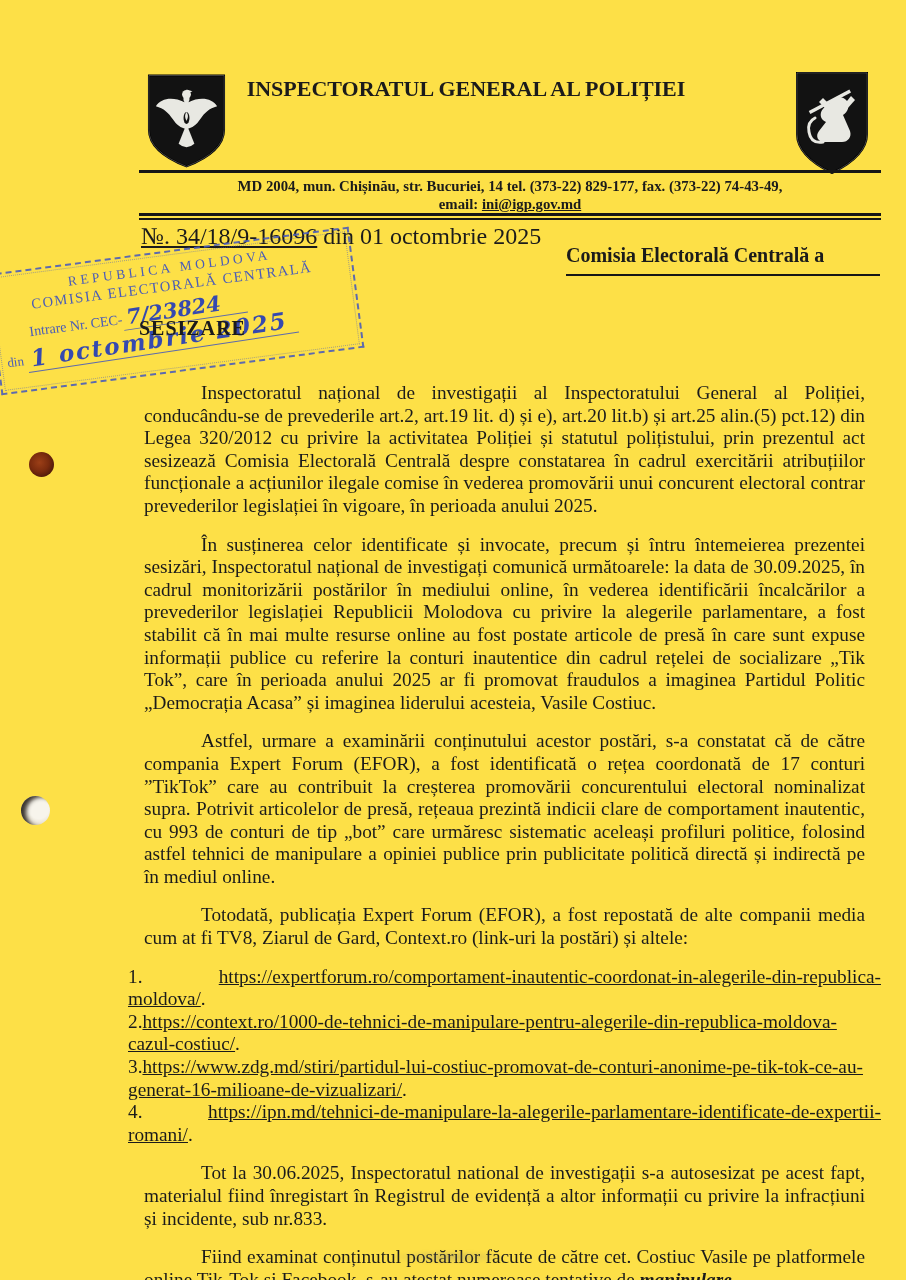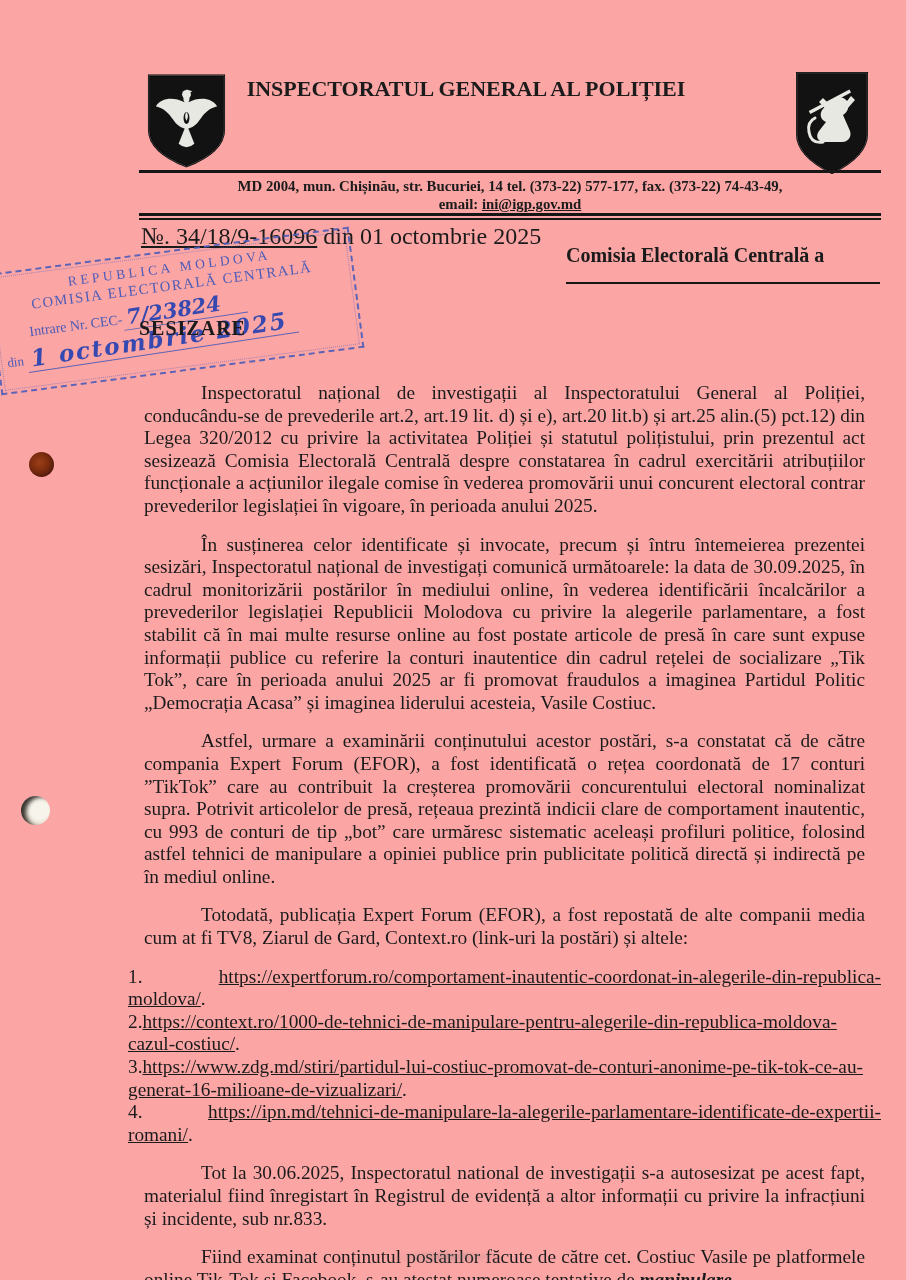--- a/index.html
+++ b/index.html
@@ -1,37 +1,37 @@
 <!DOCTYPE html>
 <html><head>
 <meta charset="utf-8">
 <style>
   html,body{margin:0;padding:0;background:#e9e9e9;}
-  .page{position:relative;width:906px;height:1280px;margin:0 auto;background:#fca5a5;overflow:hidden;
+  .page{position:relative;width:906px;height:1280px;margin:0 auto;background:#fde047;overflow:hidden;
         font-family:"Liberation Serif","DejaVu Serif",serif;color:#1b1b1b;}
 
   
   .emblem{position:absolute;}
   .emblem-left{left:145px;top:72px;width:83px;height:98px;}
   .emblem-right{left:793px;top:70px;width:78px;height:108px;}
 
   
   .title-block{position:absolute;left:231px;top:76px;width:470px;text-align:center;font-weight:bold;}
   .org-title{font-size:22px;}
   .org-subtitle{font-size:22px;margin-top:7px;}
 
   .rule1{position:absolute;left:139px;top:170px;width:742px;height:3px;background:#161616;}
   .address{position:absolute;left:139px;top:177px;width:742px;text-align:center;font-size:14.8px;line-height:18px;font-weight:bold;}
   .rule2{position:absolute;left:139px;top:213px;width:742px;height:7px;border-top:3px solid #161616;border-bottom:2px solid #161616;box-sizing:border-box;}
 
   .ref-line{position:absolute;left:141px;top:223px;font-size:24px;}
   .u{text-decoration:underline;}
 
   .recipient{position:absolute;left:566px;top:242px;width:314px;font-weight:bold;font-size:20px;line-height:27px;
-             border-bottom:2px solid #161616;padding-bottom:13px;}
+             border-bottom:2px solid #161616;padding-bottom:5px;}
 
   
   .stamp{position:absolute;left:-8px;top:250px;width:366px;height:122px;transform:rotate(-7.5deg);
          color:#4a5cb8;box-sizing:border-box;border:2px dashed rgba(76,94,186,0.9);}
   .stamp::after{content:"";position:absolute;inset:2px;border:1px dotted rgba(76,94,186,0.5);pointer-events:none;}
   .stamp-line1{margin-top:8px;text-align:center;font-size:13.5px;letter-spacing:3.5px;}
   .stamp-line2{text-align:center;font-size:14.5px;letter-spacing:1.6px;margin-top:1px;}
   .stamp-line3{margin-top:3px;padding-left:34px;font-size:14px;}
   .stamp-line4{padding-left:8px;font-size:13px;}
   .hand{font-family:"DejaVu Serif",serif;font-style:italic;font-weight:bold;font-size:21px;color:#3549b0;
@@ -83,21 +83,21 @@
     <rect x="14" y="30" width="46" height="3.5" transform="rotate(-28 37 32)" fill="#e8e8e2"></rect>
     <path d="M36 34 c5 -8 14 -9 18 -3 c3 5 1 11 -4 14 l7 16 c2 6 -2 11 -8 11 h-18 c-6 0 -9 -6 -5 -11 l7 -9 c-7 -3 -8 -12 3 -18 z" fill="#e8e8e2"></path>
     <path d="M30 72 q-12 2 -14 -10 q-2 -10 6 -14" fill="none" stroke="#e8e8e2" stroke-width="3" stroke-linecap="round"></path>
     <path d="M50 36 l8 -10 4 4 -8 9 z" fill="#e8e8e2"></path>
     <path d="M34 40 l-8 -8 4 -4 8 8 z" fill="#e8e8e2"></path>
   </svg>
 
   <div class="rule1"></div>
 
   <div class="address">
-    <div>MD 2004, mun. Chișinău, str. Bucuriei, 14 tel. (373-22) 577-177, fax. (373-22) 74-43-49,</div>
+    <div>MD 2004, mun. Chișinău, str. Bucuriei, 14 tel. (373-22) 829-177, fax. (373-22) 74-43-49,</div>
     <div><span>email: </span><span class="u">ini@igp.gov.md</span></div>
   </div>
 
   <div class="rule2"></div>
 
   <div class="ref-line">
     <span class="u">№. 34/18/9-16096</span><span>  din 01 octombrie 2025</span>
   </div>
 
   <div class="recipient">

